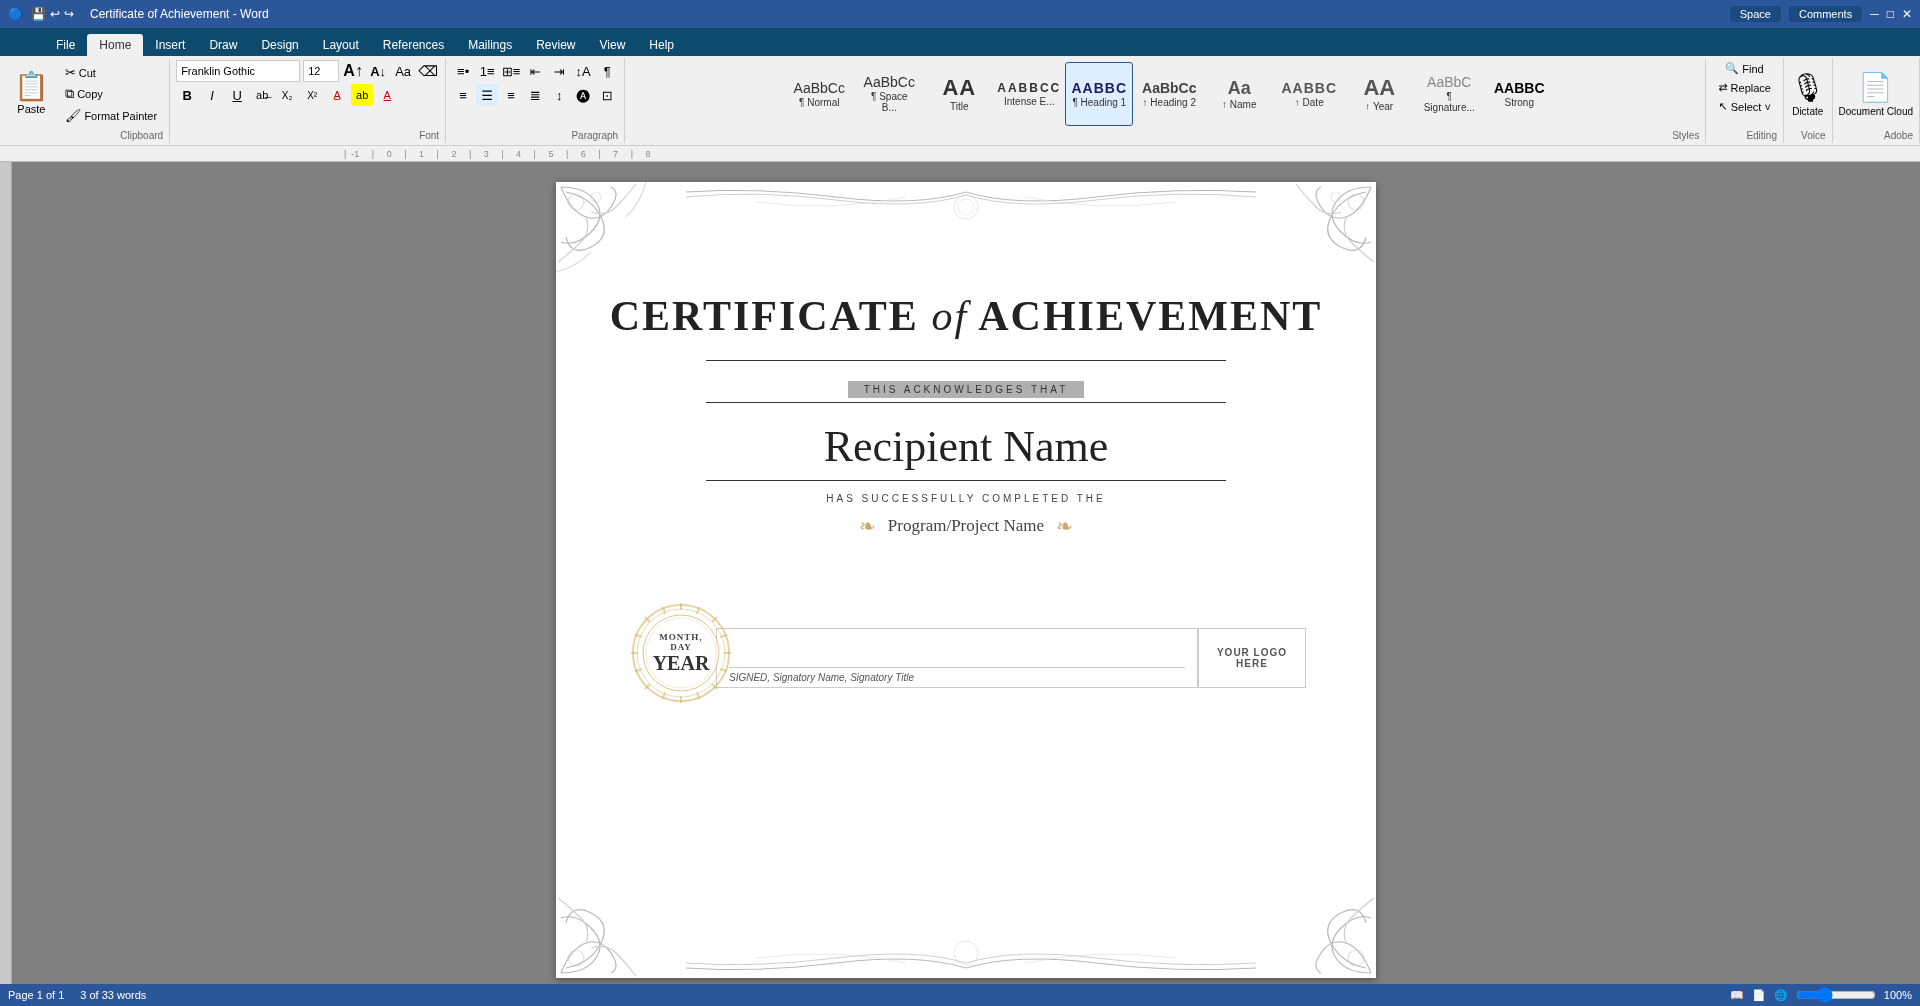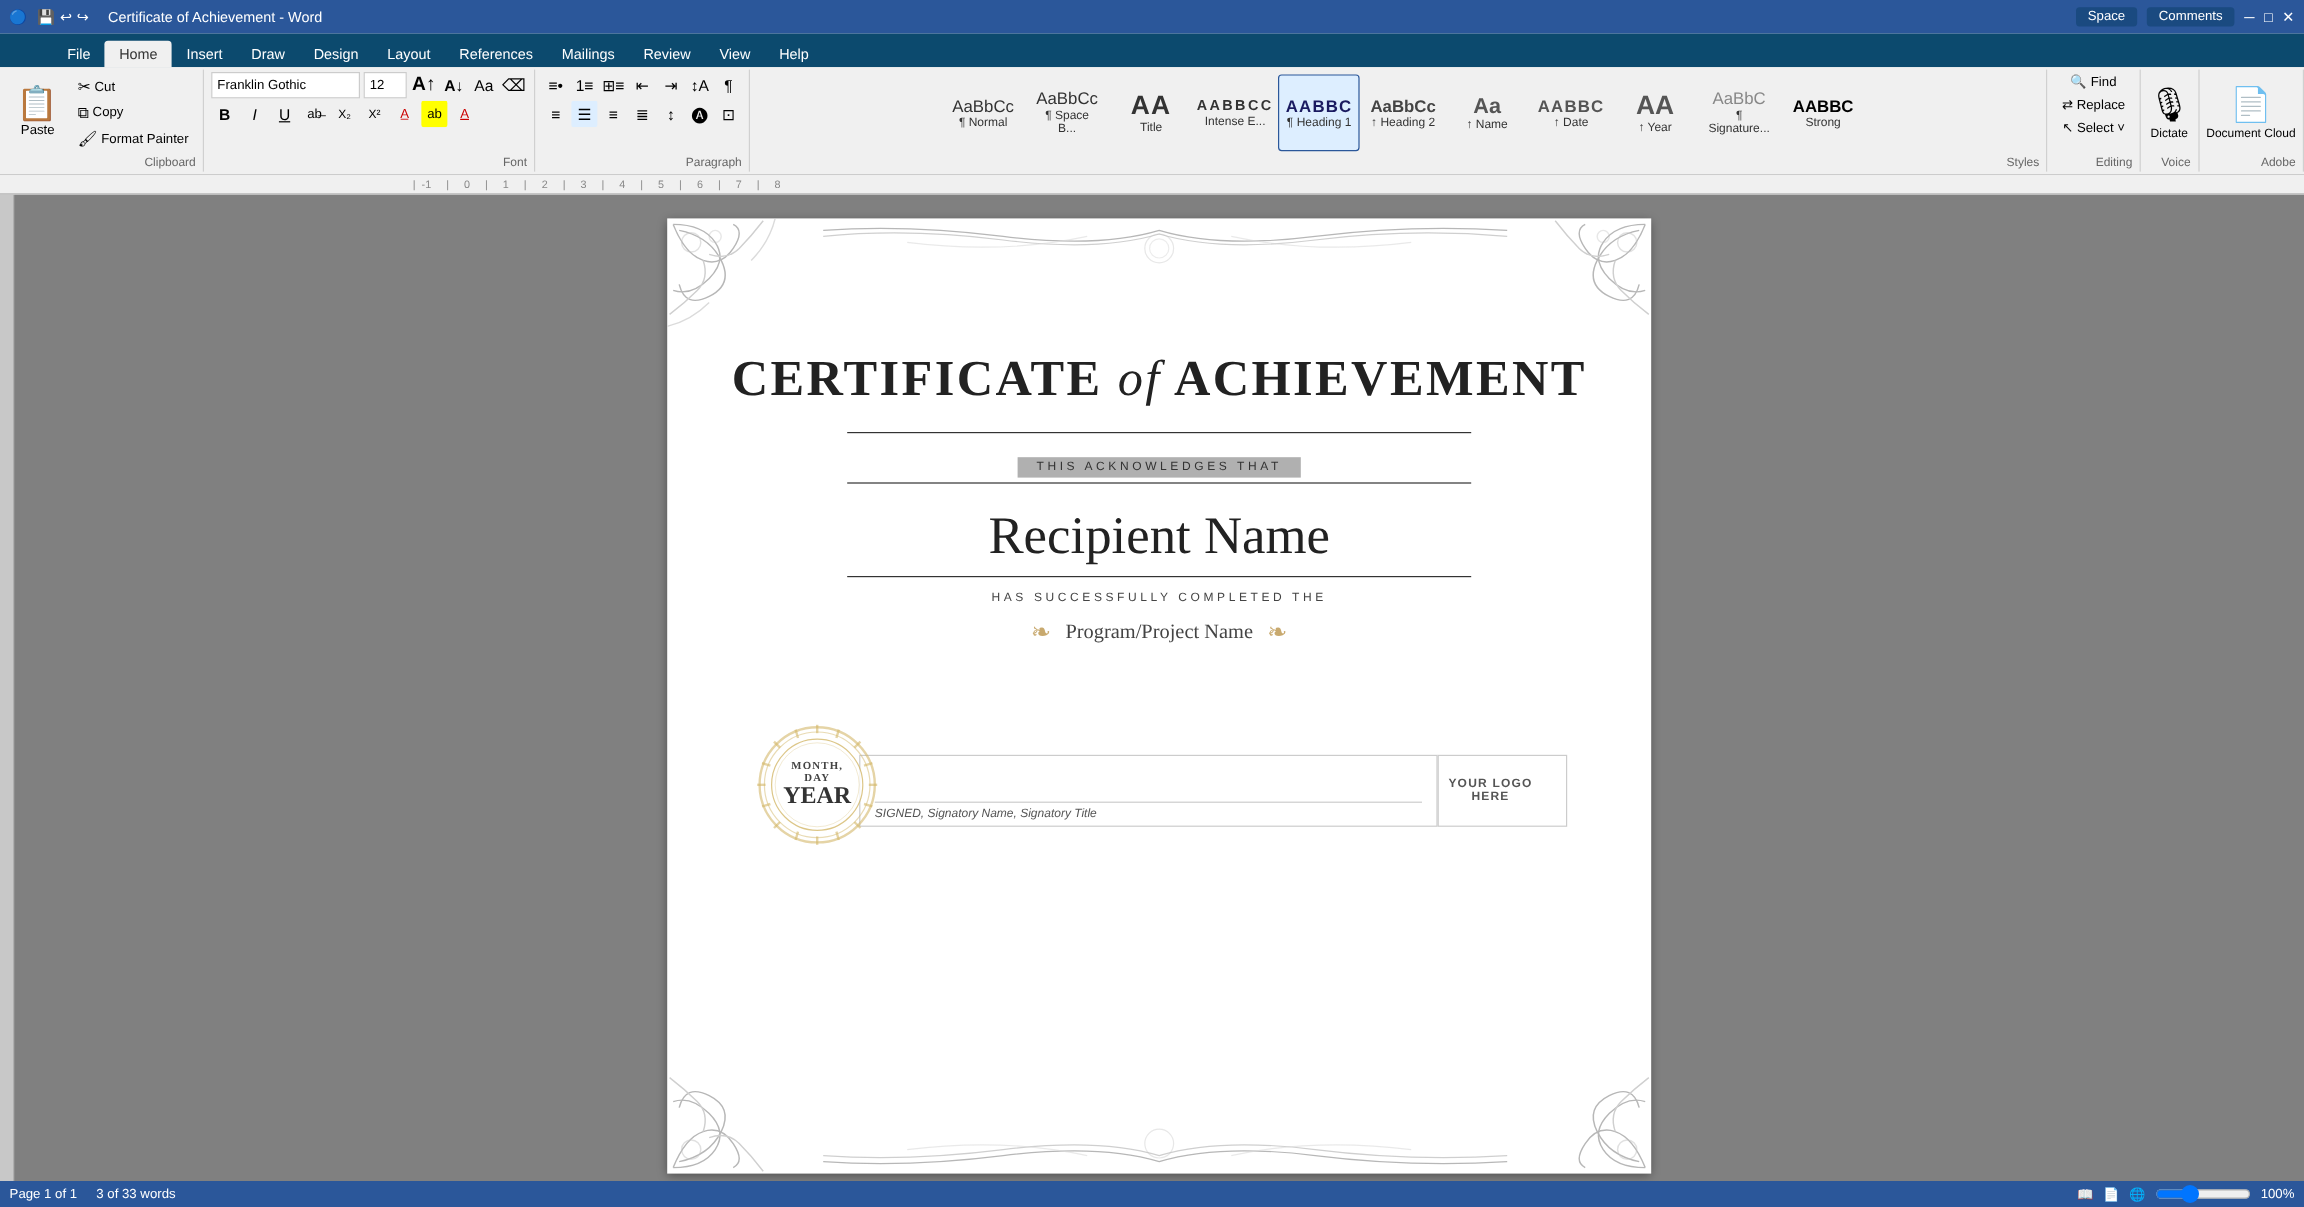--- a/index.html
+++ b/index.html
@@ -368,20 +368,21 @@
       font-size: 10px;
       font-style: italic;
       color: #555;
     }
     .cert-logo-box {
       width: 108px;
       min-height: 60px;
       border: 1px solid #ccc;
       display: flex;
       align-items: center;
+      justify-content: center;
       font-size: 10px;
       font-weight: bold;
       text-align: center;
       letter-spacing: 1px;
       color: #555;
       padding: 8px;
     }
 
     
     .corner-tl, .corner-tr, .corner-bl, .corner-br {

